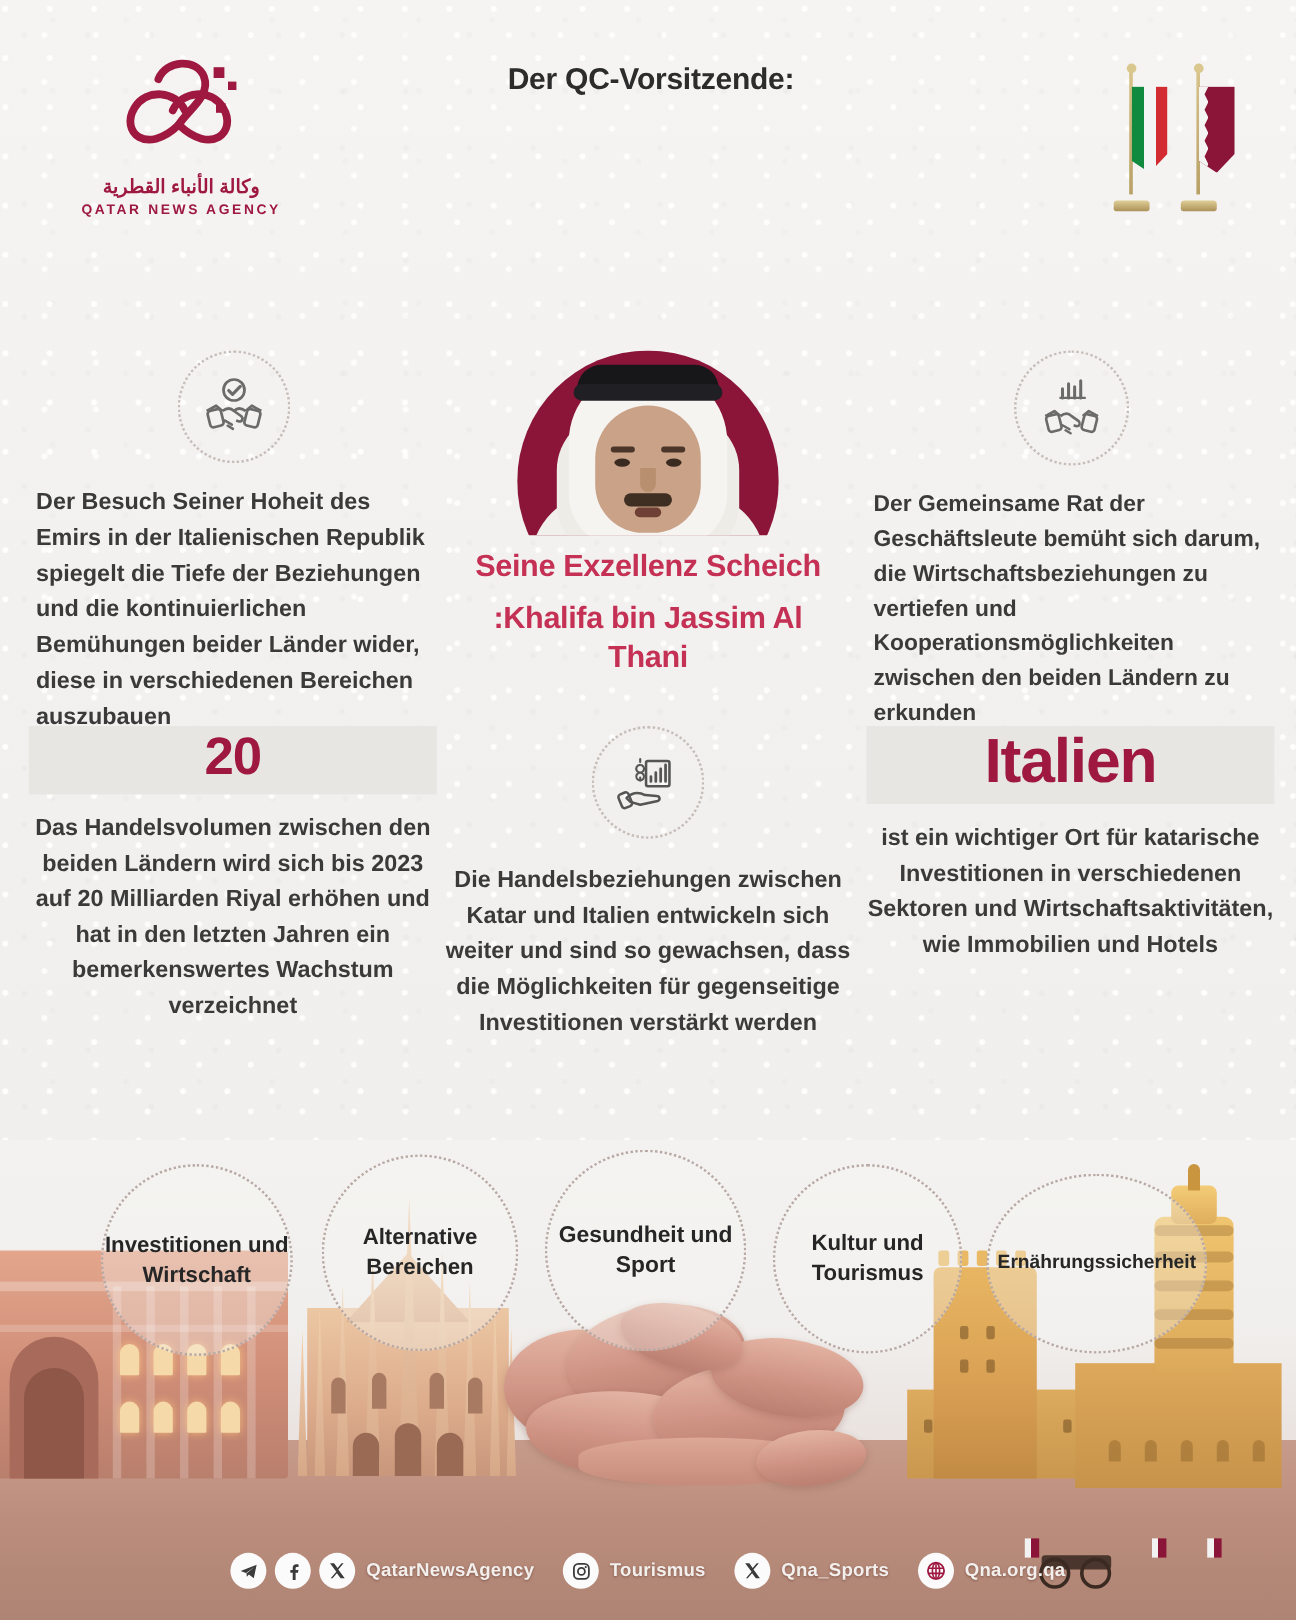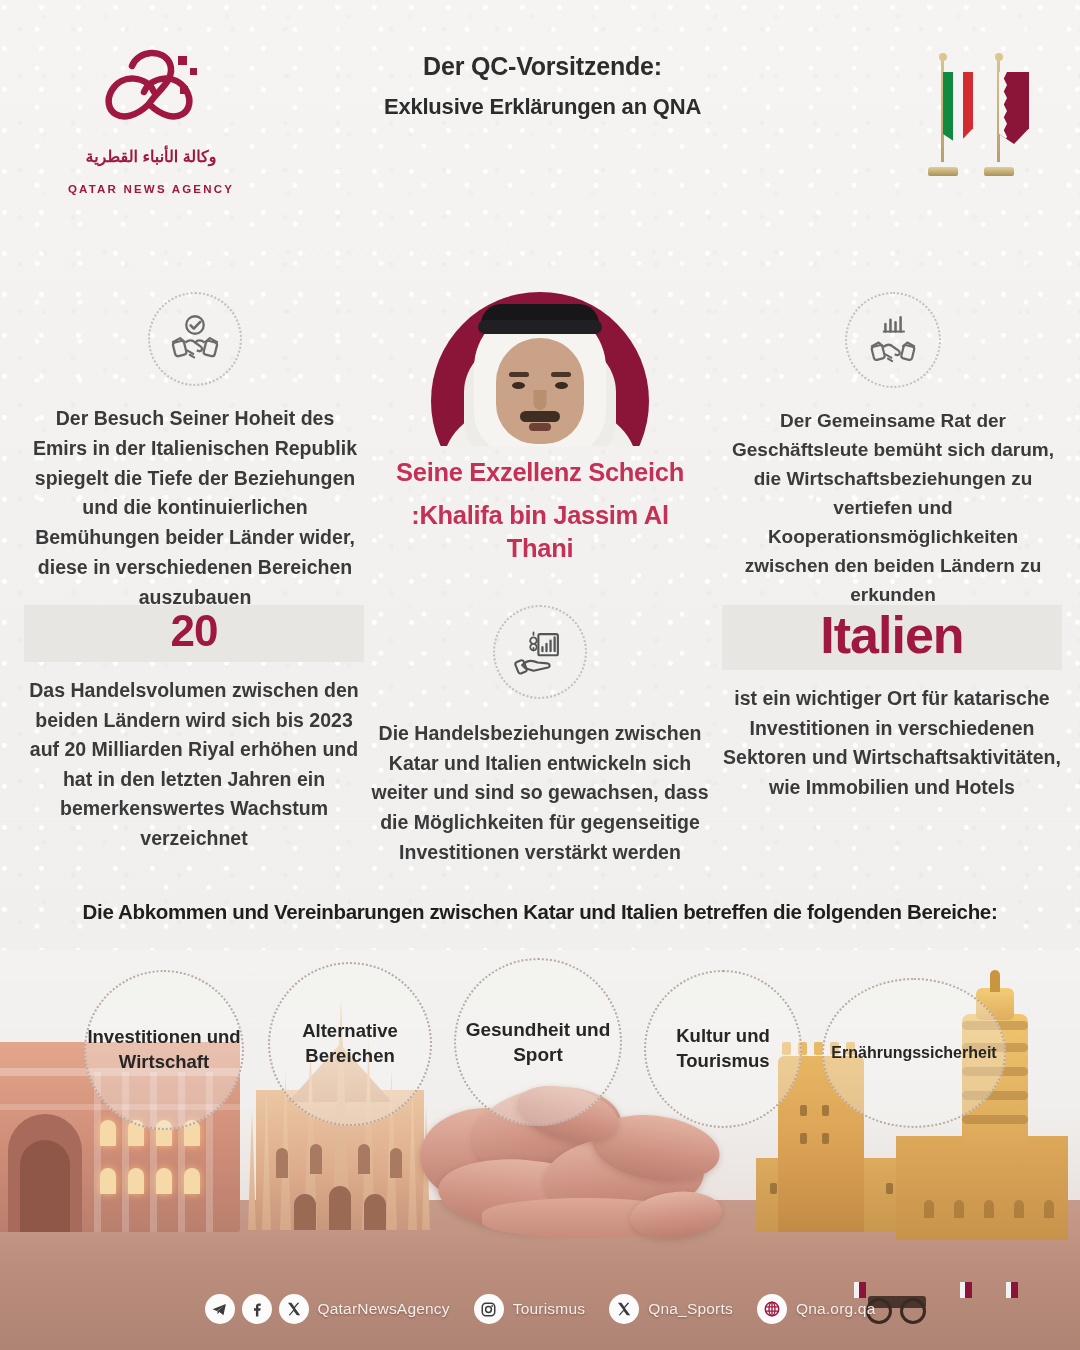--- a/index.html
+++ b/index.html
@@ -51,21 +51,21 @@
     direction: rtl;
     line-height: 1.1;
     font-weight: 700;
     margin-top: 12px;
   }
   .logo-en {
     font-size: 11.5px;
     color: #9E1840;
     letter-spacing: 2.2px;
     font-weight: 700;
-    margin-top: 17px;
+    margin-top: 3px;
   }
 
   .title-wrap {
     position: absolute;
     left: 255px; top: 52px;
     width: 575px;
     text-align: center;
   }
   .kicker {
     font-size: 25px;
@@ -126,21 +126,21 @@
   .cloth.qa::before {
     content:''; position:absolute; left:0; top:0;
     width:8px; height:100%;
     background:#f4f4f4;
     clip-path: polygon(0 0,100% 0,60% 9%,100% 18%,60% 27%,100% 36%,60% 45%,100% 54%,60% 63%,100% 72%,60% 81%,100% 90%,60% 99%,0 100%);
   }
 
   
   .row1 { position: absolute; top: 292px; left: 0; right: 0; height: 318px; }
 
-  .sidecol { position: absolute; width: 330px; text-align: center; }
+  .sidecol { position: absolute; width: 330px; }
   .sidecol.left  { left: 30px; }
   .sidecol.right { right: 22px; }
 
   .dotcircle {
     width: 94px; height: 94px;
     margin: 0 auto 18px;
     border: 2px dotted #c6bdb8;
     border-radius: 50%;
     display: flex; align-items: center; justify-content: center;
   }
@@ -350,21 +350,21 @@
   .sicon {
     width: 30px; height: 30px;
     border-radius: 50%;
     background: #fbfbfb;
     display: flex; align-items: center; justify-content: center;
     flex: 0 0 auto;
   }
   .shandle {
     font-size: 15.5px;
     color: #f3efed;
-    font-weight: 400;
+    font-weight: 700;
     letter-spacing: .2px;
     text-shadow: 0 1px 2px rgba(80,40,30,.5);
     margin-left: 2px;
   }
 </style>
 </head>
 <body>
 
 <div class="page">
 
@@ -382,21 +382,20 @@
           <rect x="98" y="24" width="7" height="7" fill="#9E1840"></rect>
           <rect x="88" y="42" width="8" height="8" fill="#9E1840"></rect>
         </svg>
       </div>
       <div class="logo-ar">وكالة الأنباء القطرية</div>
       <div class="logo-en">QATAR NEWS AGENCY</div>
     </div>
 
     <div class="title-wrap">
       <div class="kicker">Der QC-Vorsitzende:</div>
-      <div class="subhead">Exklusive Erklärungen an QNA</div>
     </div>
 
     <div class="flags">
       <div class="flagstand it">
         <div class="pole"></div>
         <div class="cloth it"></div>
         <div class="base"></div>
       </div>
       <div class="flagstand qa">
         <div class="pole"></div>
@@ -490,21 +489,20 @@
           <path d="M24 14 a4 4 0 1 1 -0.1 0 M24 22 a4 4 0 1 1 -0.1 0" fill="none" stroke="#555" stroke-width="2.2"></path>
           <path d="M24 11 v-3 M24 30 v-3" stroke="#555" stroke-width="2.2" stroke-linecap="round"></path>
           <path d="M10 48 c6-6 13-6 19-3 l12 1 c3 0 4 4 1 5 l-18 4 -10-3 z" fill="none" stroke="#555" stroke-width="2.6" stroke-linejoin="round"></path>
           <rect x="3" y="43" width="11" height="15" rx="3" fill="none" stroke="#555" stroke-width="2.6" transform="rotate(-22 8 50)"></rect>
         </svg>
       </div>
       <div class="bodytext">Die Handelsbeziehungen zwischen Katar und Italien entwickeln sich weiter und sind so gewachsen, dass die Möglichkeiten für gegenseitige Investitionen verstärkt werden</div>
     </div>
   </div>
 
-  <div class="banner">Die Abkommen und Vereinbarungen zwischen Katar und Italien betreffen die folgenden Bereiche:</div>
 
   <div class="scene">
     <div class="scene-sky"></div>
     <div class="ground2"></div>
 
     <div class="galleria">
       <div class="gal-body"></div>
       <div class="gal-cornice"></div>
       <div class="gal-cornice2"></div>
       <div class="gal-arch"></div>

